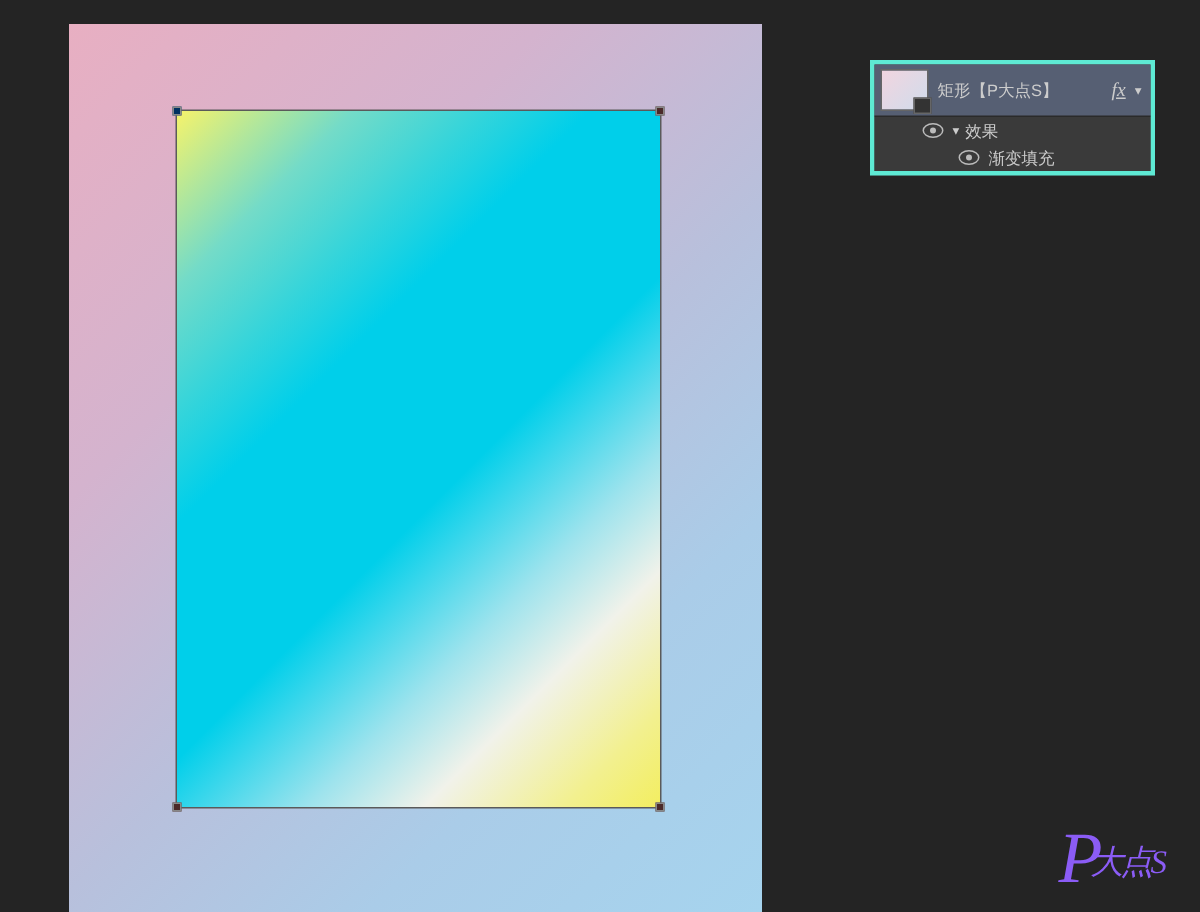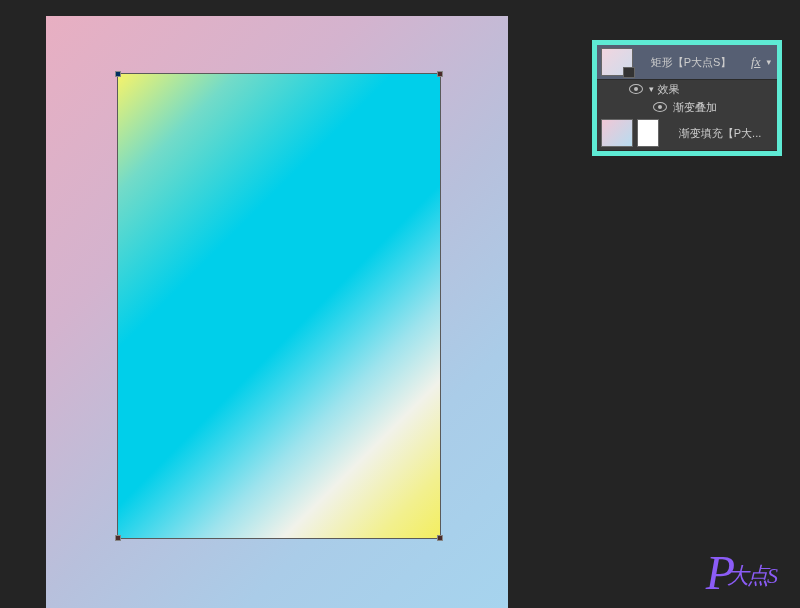--- a/index.html
+++ b/index.html
@@ -51,26 +51,25 @@
       background: #000;
       border: 1px solid #888;
     }
     .handle.tl { left: 69px; top: 55px; background:#003060; }
     .handle.tr { left: 391px; top: 55px; background:#4a2a2a; }
     .handle.bl { left: 69px; top: 519px; background:#4a2a2a; }
     .handle.br { left: 391px; top: 519px; background:#4a2a2a; }
     
     .layers-panel {
       position: absolute;
-      left: 592px;
+      left: 580px;
       top: 40px;
       width: 190px;
       background: #3a3a3a;
-      border: 5px solid #5eead4;
-      text-align: center;
+      border: 3px solid #5eead4;
     }
     .layer-row {
       display: flex;
       align-items: center;
       min-height: 34px;
       border-bottom: 1px solid #2a2a2a;
       cursor: pointer;
     }
     .layer-row.selected {
       background: #565f73;
@@ -195,25 +194,20 @@
     <span class="collapse-icon">▾</span>
   </div>
 
   <div class="sublayer">
     <span class="eye-icon"></span>
     <span class="sub-collapse">▾</span>
     <span>效果</span>
   </div>
   <div class="sublayer level2">
     <span class="eye-icon"></span>
-    <span>渐变叠加</span>
+    <span>渐变填充</span>
   </div>
 
-  <div class="layer-row">
-    <div class="layer-thumb fill-thumb"></div>
-    <div class="layer-mask"></div>
-    <span class="layer-label">渐变填充【P大...</span>
-  </div>
 </div>
 
 <div class="watermark">
   <span>P</span><span class="small">大点S</span>
 </div>
 
 </body></html>

